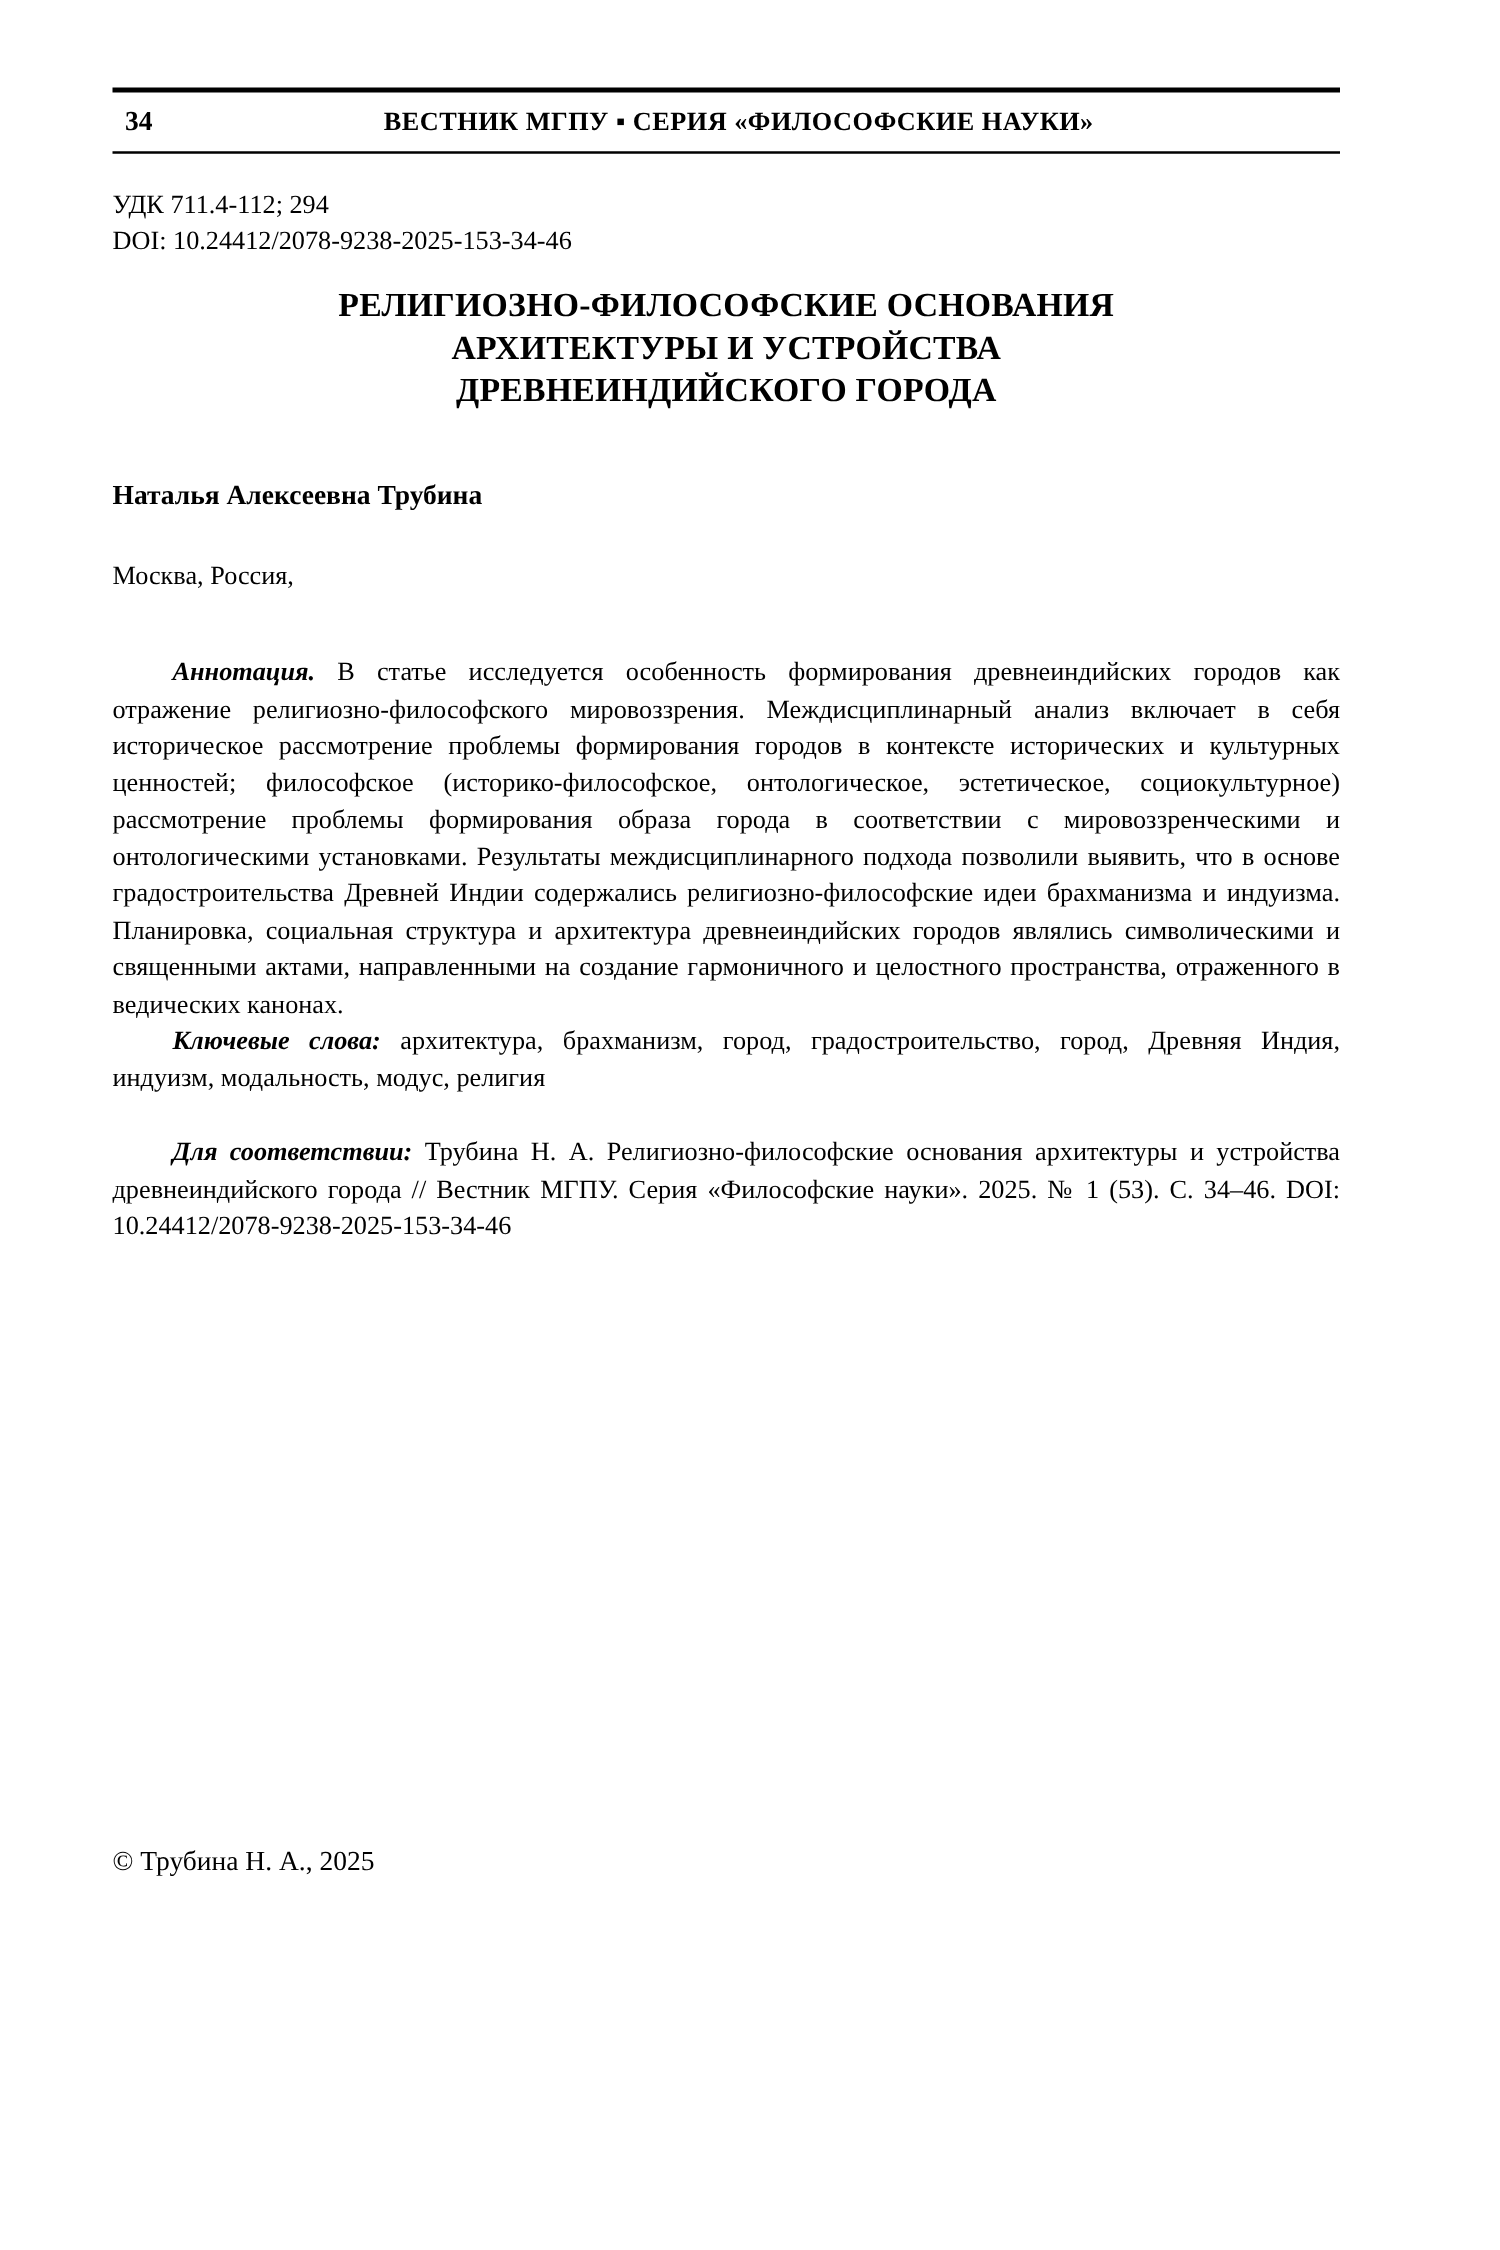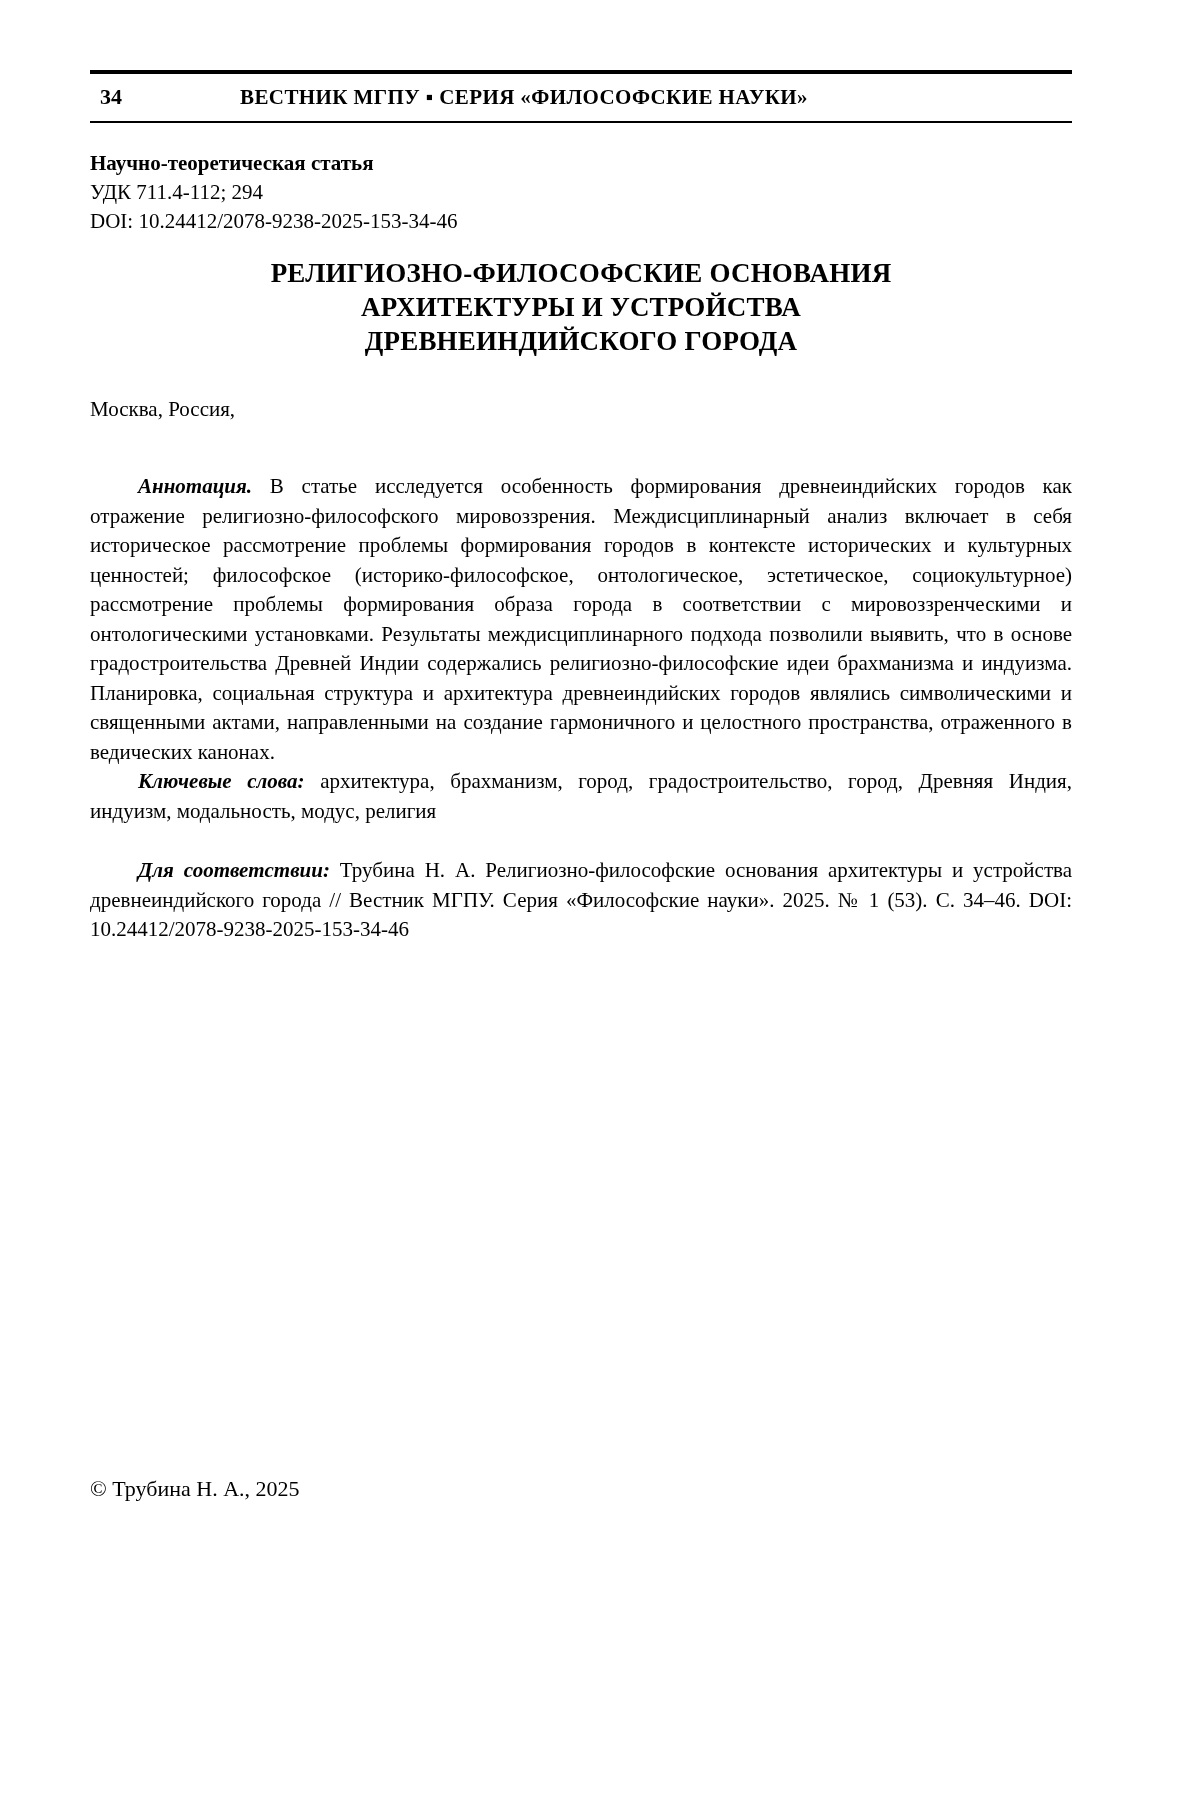--- a/index.html
+++ b/index.html
@@ -23,20 +23,21 @@
     padding: 10px 0 11px;
   }
   .page-num {
     font-weight: bold;
     font-size: 22px;
     min-width: 150px;
     padding-left: 10px;
   }
   .header-title {
     flex: 1;
+    text-align: center;
     font-weight: bold;
     font-size: 21px;
     letter-spacing: 0.4px;
     padding-right: 130px;
   }
 
   
   .meta-block { margin-top: 26px; font-size: 21px; line-height: 29px; }
   .meta-type { font-weight: bold; }
 
@@ -81,31 +82,31 @@
   <div class="inner">
 
     <div class="header-block">
       <div class="journal-header">
         <div class="page-num">34</div>
         <div class="header-title">ВЕСТНИК МГПУ ▪ СЕРИЯ «ФИЛОСОФСКИЕ НАУКИ»</div>
       </div>
     </div>
 
     <div class="meta-block">
-      <div class="meta-type">Научно-теоретическая статья</div>
       <div>УДК 711.4-112; 294</div>
       <div>DOI: 10.24412/2078-9238-2025-153-34-46</div>
     </div>
 
     <div class="article-title">
       <div>РЕЛИГИОЗНО-ФИЛОСОФСКИЕ ОСНОВАНИЯ</div>
       <div>АРХИТЕКТУРЫ И УСТРОЙСТВА</div>
       <div>ДРЕВНЕИНДИЙСКОГО ГОРОДА</div>
     </div>
 
+    <div class="author">Наталья Алексеевна Трубина</div>
 
     <div class="affiliation">
       <div>Москва, Россия,</div>
     </div>
 
     <p class="para abstract">
       <span class="label-bi">Аннотация.</span>
       <span>В статье исследуется особенность формирования древнеиндийских городов как отражение религиозно-философского мировоззрения. Междисциплинарный анализ включает в себя историческое рассмотрение проблемы формирования городов в контексте исторических и культурных ценностей; философское (историко-философское, онтологическое, эстетическое, социокультурное) рассмотрение проблемы формирования образа города в соответствии с мировоззренческими и онтологическими установками. Результаты междисциплинарного подхода позволили выявить, что в основе градостроительства Древней Индии содержались религиозно-философские идеи брахманизма и индуизма. Планировка, социальная структура и архитектура древнеиндийских городов являлись символическими и священными актами, направленными на создание гармоничного и целостного пространства, отраженного в ведических канонах.</span>
     </p>
 

